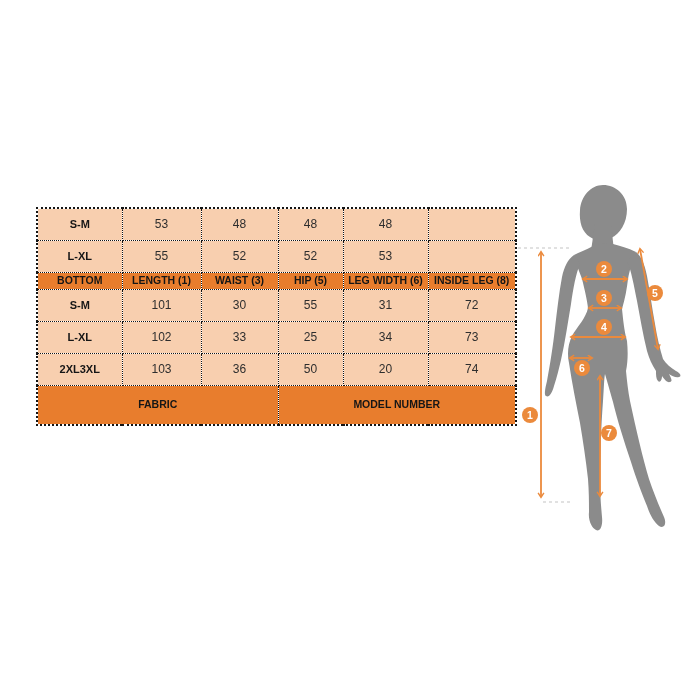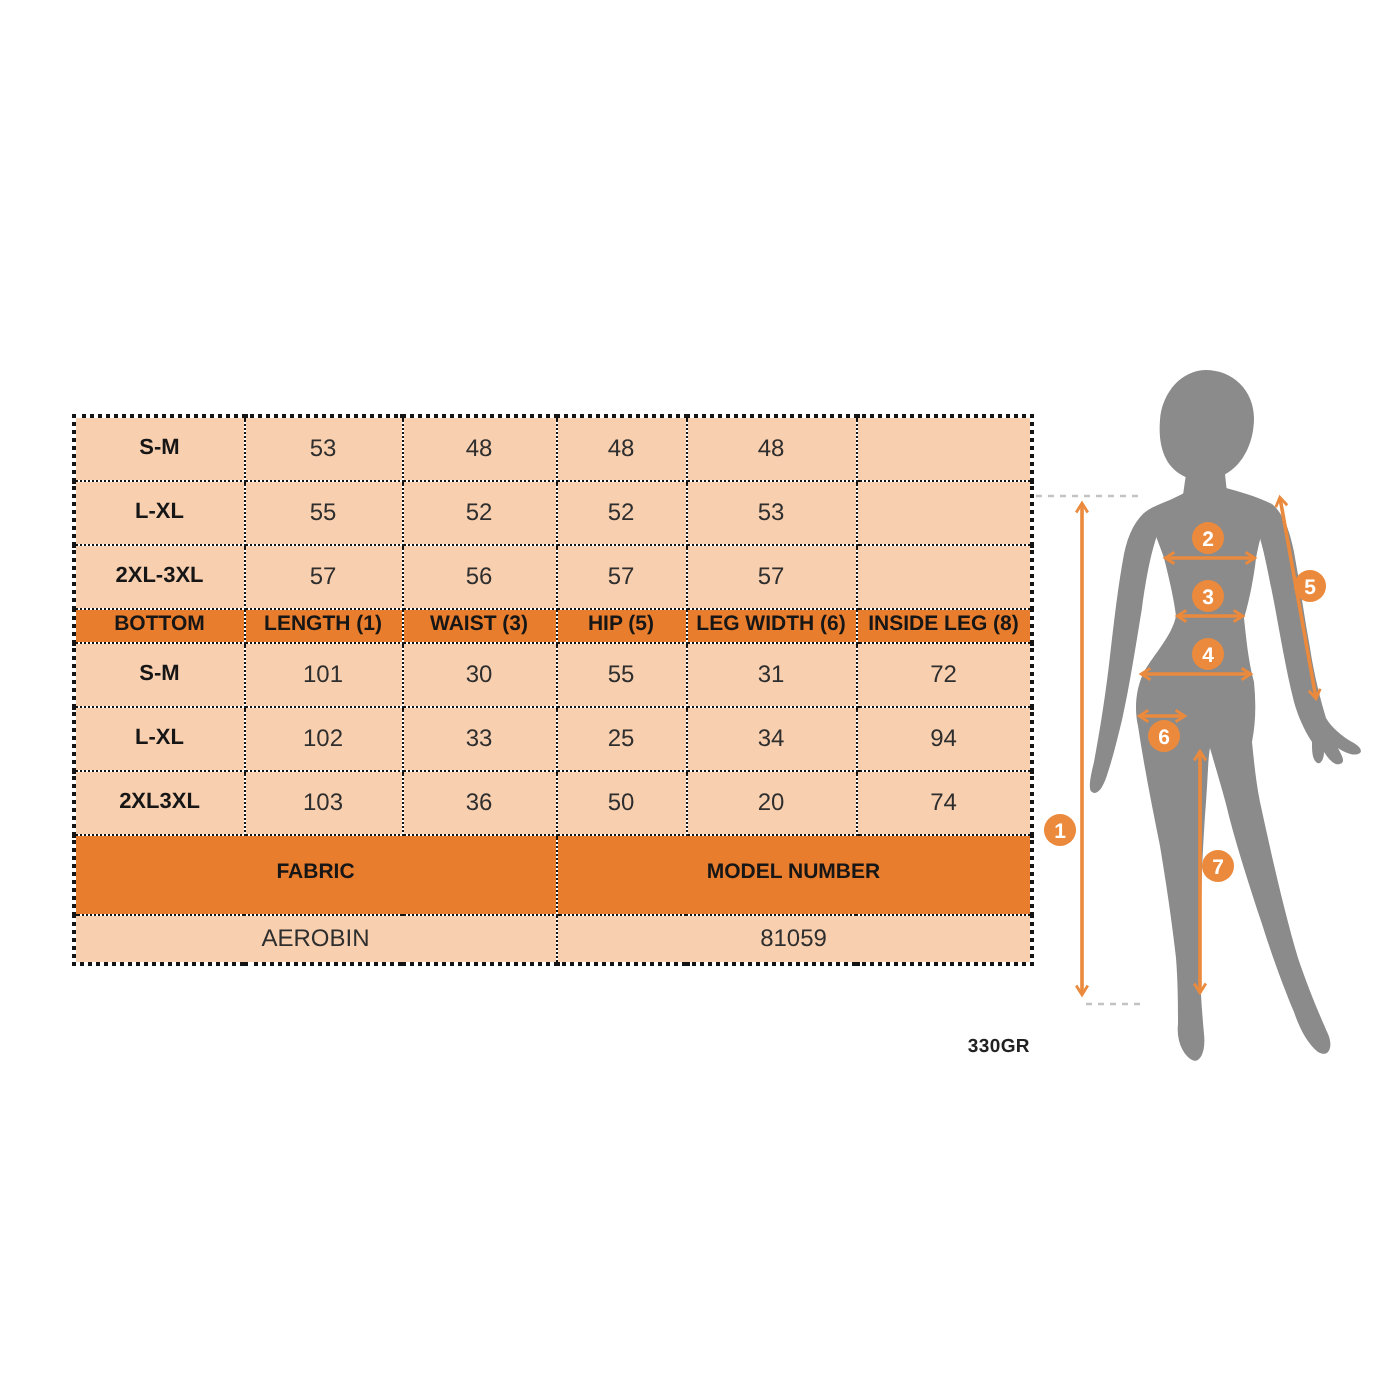--- a/index.html
+++ b/index.html
@@ -72,28 +72,20 @@
       <td class="cell"></td>
     </tr>
     <tr class="r-data">
       <td class="cell size-label">L-XL</td>
       <td class="cell">55</td>
       <td class="cell">52</td>
       <td class="cell">52</td>
       <td class="cell">53</td>
       <td class="cell"></td>
     </tr>
-    <tr class="r-data">
-      <td class="cell size-label">2XL-3XL</td>
-      <td class="cell">57</td>
-      <td class="cell">56</td>
-      <td class="cell">57</td>
-      <td class="cell">57</td>
-      <td class="cell"></td>
-    </tr>
 
     <tr class="r-bhead">
       <td class="hd">BOTTOM</td>
       <td class="hd">LENGTH (1)</td>
       <td class="hd">WAIST (3)</td>
       <td class="hd">HIP (5)</td>
       <td class="hd">LEG WIDTH (6)</td>
       <td class="hd">INSIDE LEG (8)</td>
     </tr>
 
@@ -104,43 +96,38 @@
       <td class="cell">55</td>
       <td class="cell">31</td>
       <td class="cell">72</td>
     </tr>
     <tr class="r-data">
       <td class="cell size-label">L-XL</td>
       <td class="cell">102</td>
       <td class="cell">33</td>
       <td class="cell">25</td>
       <td class="cell">34</td>
-      <td class="cell">94</td>
+      <td class="cell">73</td>
     </tr>
     <tr class="r-data">
       <td class="cell size-label">2XL3XL</td>
       <td class="cell">103</td>
       <td class="cell">36</td>
       <td class="cell">50</td>
       <td class="cell">20</td>
       <td class="cell">74</td>
     </tr>
 
     <tr class="r-mhead">
       <td class="hd" colspan="3">FABRIC</td>
       <td class="hd" colspan="3">MODEL NUMBER</td>
     </tr>
-    <tr class="r-mval">
-      <td class="cell" colspan="3">AEROBIN</td>
-      <td class="cell" colspan="3">81059</td>
-    </tr>
   </tbody>
     </table>
 
-  <div class="weight-note">330GR</div>
 
   <div class="figure-wrap">
     <svg width="185" height="375" viewBox="0 0 185 375" xmlns="http://www.w3.org/2000/svg">
       <defs>
         <marker id="ah" markerWidth="8" markerHeight="8" refX="5.2" refY="3.5" orient="auto-start-reverse" markerUnits="userSpaceOnUse">
           <path d="M1,0.6 L5.6,3.5 L1,6.4" fill="none" stroke="#EB8A3C" stroke-width="1.4"></path>
         </marker>
       </defs>
 
       <g>

